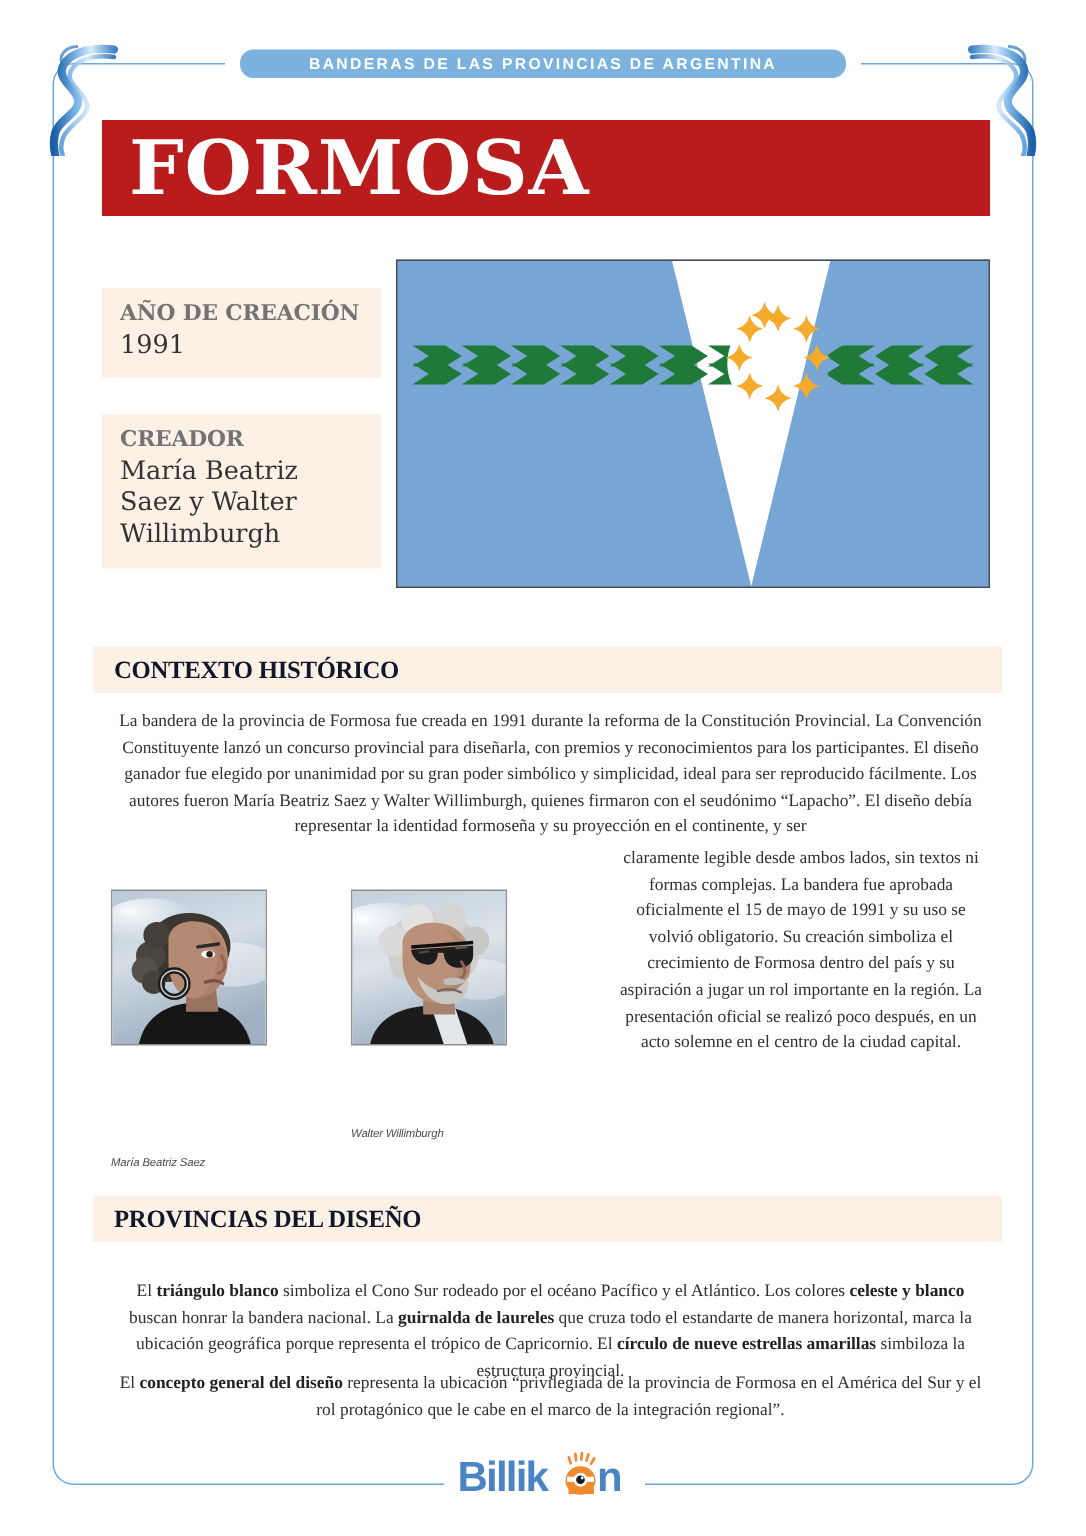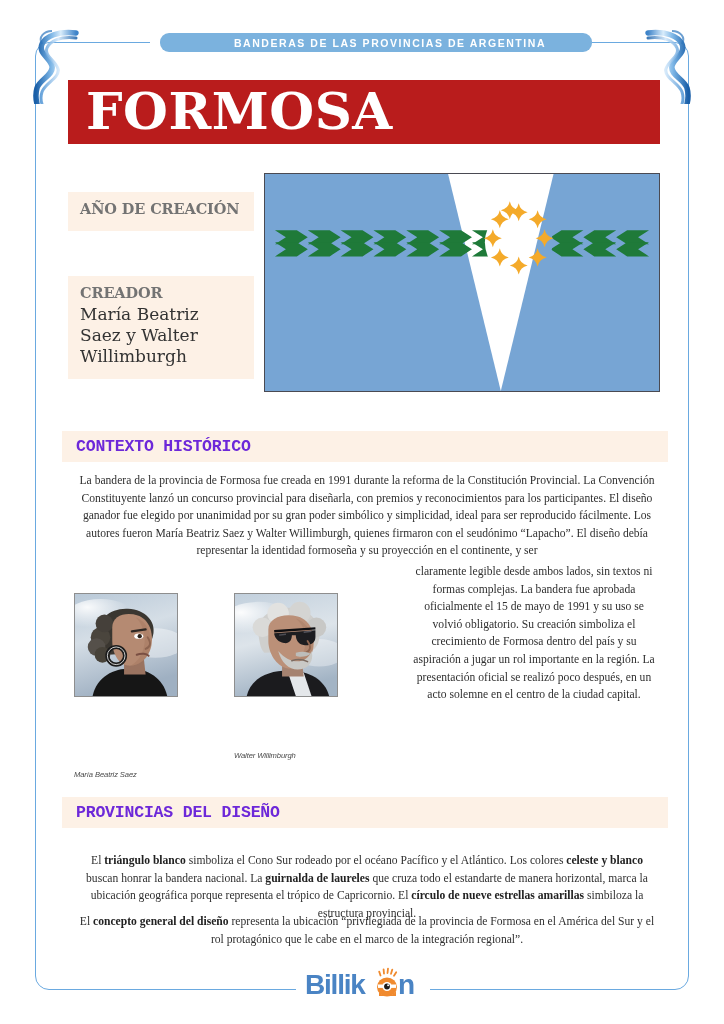--- a/index.html
+++ b/index.html
@@ -53,21 +53,20 @@
     position: absolute;
     left: 160px;
     top: 33px;
     width: 404px;
     height: 19px;
     background: #7bb2de;
     border-radius: 9px;
     display: flex;
     align-items: center;
     justify-content: center;
-    padding-left: 28px;
   }
   .header-banner-text {
     color: #ffffff;
     font-size: 10.5px;
     font-weight: bold;
     letter-spacing: 1.55px;
     white-space: nowrap;
     font-family: "Liberation Sans", sans-serif;
   }
 
@@ -150,22 +149,22 @@
   .section-header {
     position: absolute;
     left: 62px;
     width: 606px;
     height: 31px;
     background: #fdf1e6;
     display: flex;
     align-items: center;
   }
   .section-header-text {
-    color: #6d28d9;
-    font-family: Liberation Mono, monospace;
+    color: #0f172a;
+    font-family: Liberation Serif, serif;
     font-weight: bold;
     font-size: 16.5px;
     letter-spacing: -0.2px;
     margin-left: 14px;
   }
   #sec-contexto { top: 431px; }
   #sec-significado { top: 797px; }
 
   
   .body-text {
@@ -286,20 +285,21 @@
 <div class="header-banner">
   <span class="header-banner-text">BANDERAS DE LAS PROVINCIAS DE ARGENTINA</span>
 </div>
 
 <div class="title-bar">
   <span class="title-text">FORMOSA</span>
 </div>
 
 <div class="fact-box year">
   <p class="fact-label">AÑO DE CREACIÓN</p>
+  <p class="fact-value">1991</p>
 </div>
 
 <div class="fact-box creator">
   <p class="fact-label">CREADOR</p>
   <p class="fact-value">María Beatriz Saez y Walter Willimburgh</p>
 </div>
 
 <div class="flag-wrap">
   <svg class="flag-svg" viewBox="0 0 396 216" preserveAspectRatio="none" xmlns="http://www.w3.org/2000/svg">
 

